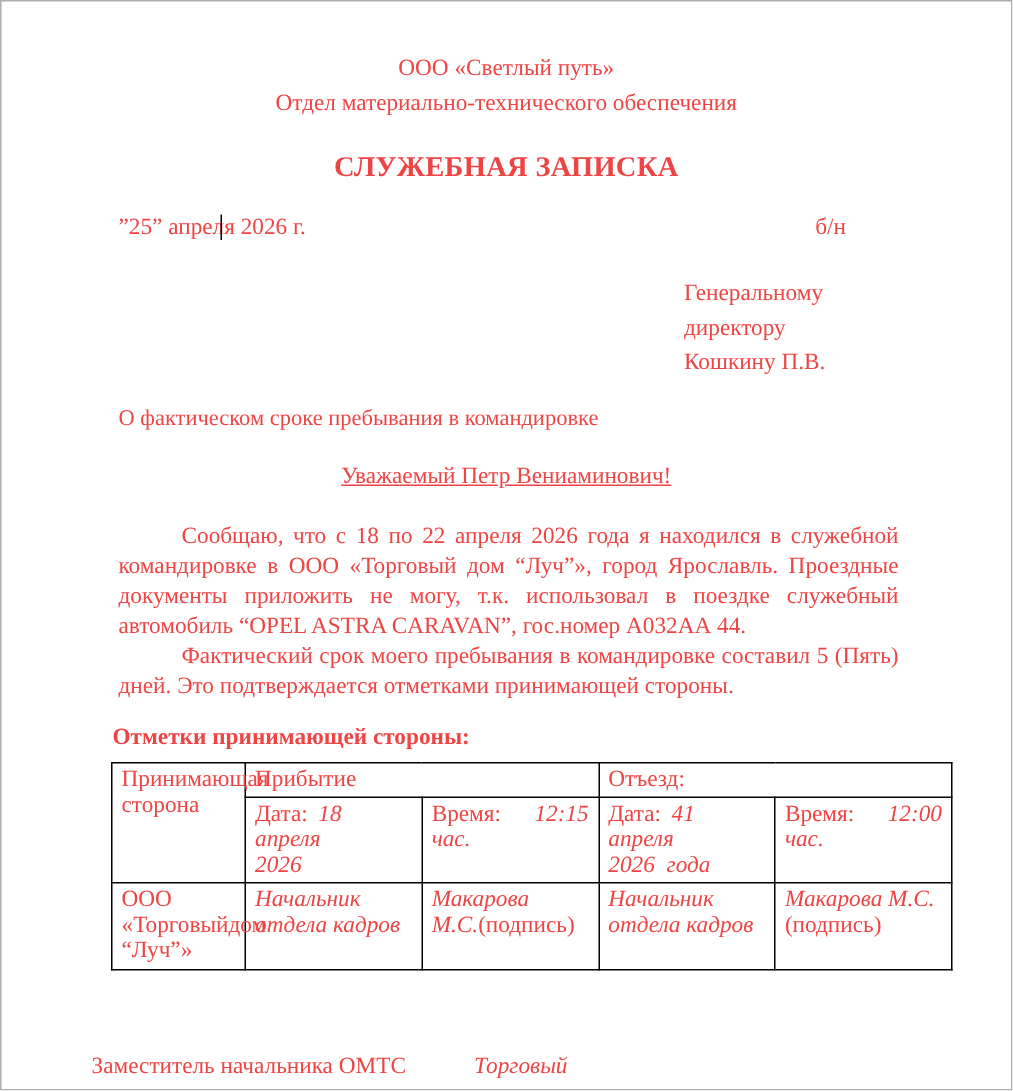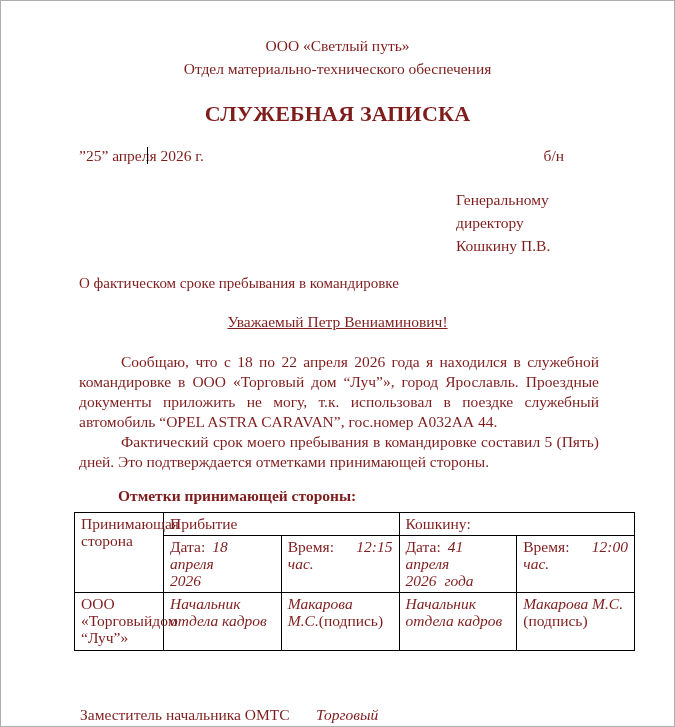--- a/index.html
+++ b/index.html
@@ -6,62 +6,62 @@
   html, body { margin: 0; padding: 0; background: #ffffff; }
   .page {
     position: relative;
     width: 675px;
     height: 727px;
     background: #ffffff;
     border: 1px solid #aeaeae;
     overflow: hidden;
     font-family: "Liberation Serif", "DejaVu Serif", serif;
     font-size: 15.5px;
-    color: #7f1d1d;
+    color: #ef4444;
     -webkit-font-smoothing: antialiased;
   }
   .doc-header { margin-top: 33px; text-align: center; line-height: 23px; }
-  .doc-title  { margin-top: 21px; text-align: center; font-weight: bold; font-size: 22px; letter-spacing: .2px; }
+  .doc-title  { margin-top: 21px; text-align: center; font-weight: bold; font-size: 19px; letter-spacing: .2px; }
 
   .date-row { display: flex; justify-content: space-between; margin: 19px 78px 0 78px; line-height: 20px; }
   .date-left { position: relative; }
   .caret { position: absolute; left: 68px; top: 1px; width: 1px; height: 17px; background: #000; }
   .doc-number { padding-right: 32px; }
 
   .addressee { margin: 22px 78px 0 455px; line-height: 23px; }
 
   .subject { margin: 19px 78px 0 78px; font-size: 15px; line-height: 15px; }
 
   .salutation { margin: 21px 0 0 0; text-align: center; line-height: 20px; text-decoration: underline; }
 
   .body-text { margin: 20px 75px 0 78px; text-align: justify; line-height: 20px; }
   .body-text p { margin: 0; text-indent: 42px; }
 
-  .table-caption { margin: 14px 0 0 117px; font-weight: bold; line-height: 20px; }
+  .table-caption { margin: 14px 0 0 74px; font-weight: bold; line-height: 20px; }
 
   table.stamps { border-collapse: collapse; table-layout: fixed; width: 561px; margin: 6px 0 0 73px; }
   table.stamps td {
     border: 1px solid #000;
     padding: 2px 6px 3px 6px;
     vertical-align: top;
     font-size: 15.5px;
     line-height: 17px;
   }
   td.c1 { width: 89px; } td.c2 { width: 112px; } td.c3 { width: 114px; } td.c4 { width: 112px; } td.c5 { width: 112px; }
   tr.hdr1 td { height: 20px; }
   tr.hdr2 td { height: 40px; }
   tr.data td { height: 58px; }
   .jline { display: flex; justify-content: space-between; }
   .dlabel { margin-right: 7px; }
   .val-italic { font-style: italic; word-spacing: 4px; }
   td .ital { font-style: italic; }
   td.party { text-align: left; }
 
   .signature-row { position: relative; margin-top: 54px; height: 20px; line-height: 20px; }
-  .sig-position { position: absolute; left: 79px; }
+  .sig-position { position: absolute; left: 60px; }
   .sig-script   { position: absolute; left: 315px; font-style: italic; }
   .sig-name     { position: absolute; left: 455px; margin-top: 40px; }
 </style>
 </head>
 <body>
 
 <div class="page">
 
   <div class="doc-header">
     <div>ООО «Светлый путь»</div>
@@ -92,21 +92,21 @@
     <p>Фактический срок моего пребывания в командировке составил 5 (Пять) дней. Это подтверждается отметками принимающей стороны.</p>
   </div>
 
   <div class="table-caption">Отметки принимающей стороны:</div>
 
   <table class="stamps">
     <tbody>
         <tr class="hdr1">
       <td class="c1" rowspan="2">Принимающая сторона</td>
       <td colspan="2">Прибытие</td>
-      <td colspan="2">Кошкину:</td>
+      <td colspan="2">Отъезд:</td>
     </tr>
     <tr class="hdr2">
       <td class="c2">
         <div>
           <span class="dlabel">Дата:</span><span class="val-italic">18 апреля</span>
         </div>
         <div class="val-italic">2026</div>
       </td>
       <td class="c3">
         <div class="jline">

